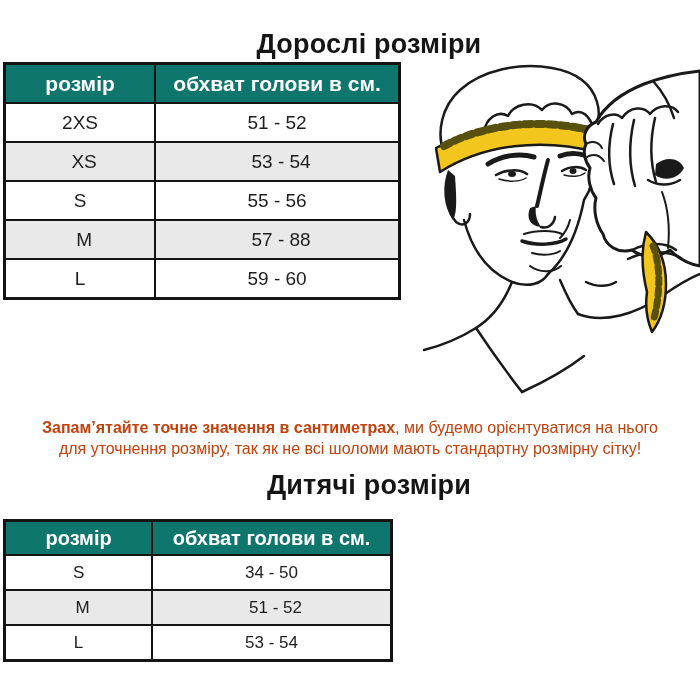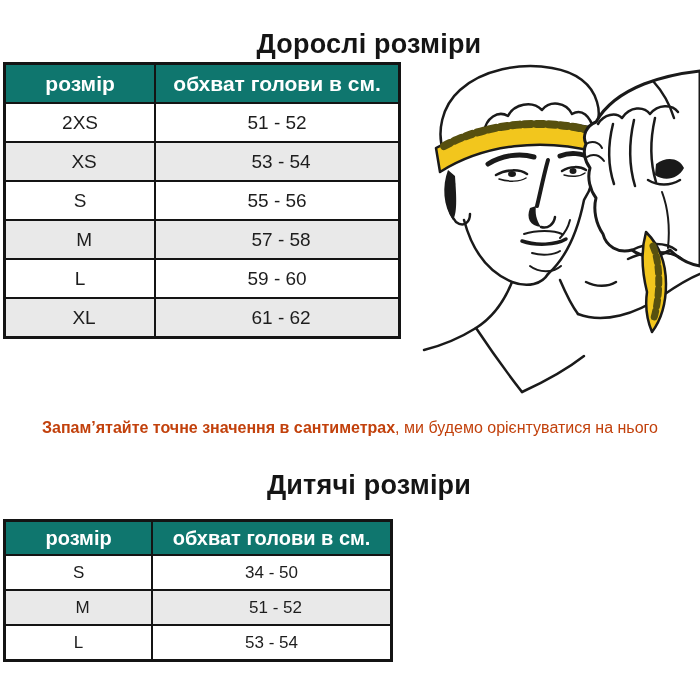--- a/index.html
+++ b/index.html
@@ -109,29 +109,25 @@
       <tr class="alt">
         <td>XS</td>
         <td>53 - 54</td>
       </tr>
       <tr>
         <td>S</td>
         <td>55 - 56</td>
       </tr>
       <tr class="alt">
         <td>M</td>
-        <td>57 - 58</td>
+        <td>57 - 88</td>
       </tr>
       <tr>
         <td>L</td>
         <td>59 - 60</td>
-      </tr>
-      <tr class="alt">
-        <td>XL</td>
-        <td>61 - 62</td>
       </tr>
     </tbody>
   </table>
 
   <svg class="illustration" viewBox="0 0 280 350" xmlns="http://www.w3.org/2000/svg">
     <g fill="none" stroke="#1a1a1a" stroke-width="2.5" stroke-linecap="round" stroke-linejoin="round">
       <path fill="#ffffff" d="M 24,94 C 16,72 22,46 40,30 C 62,10 100,2 132,8 C 156,12 172,24 177,42 C 180,52 179,62 174,70 C 170,56 162,48 152,54 C 146,42 130,40 122,50 C 112,40 94,44 88,56 C 78,50 66,58 64,72 C 52,70 40,78 36,88 Z"></path>
       <path fill="#1a1a1a" stroke="none" d="M 28,110 C 22,126 23,146 33,160 C 38,152 36,132 35,116 Z"></path>
       <path d="M 34,124 C 26,132 26,150 36,162 C 44,168 50,162 50,154"></path>
       <path d="M 44,160 C 52,190 68,212 92,222 C 108,228 122,224 128,214"></path>
@@ -179,20 +175,21 @@
 
       <g>
         <path d="M 226,172 C 238,184 246,202 246,224 C 246,244 241,260 232,272 C 227,260 225,246 227,232 C 222,212 221,190 226,172 Z" fill="#F2C61D"></path>
         <path stroke="#57500f" stroke-width="7" stroke-dasharray="6 5" d="M 233,186 C 240,202 241,232 234,258"></path>
       </g>
     </g>
   </svg>
 
   <p class="note">
     <span class="note-line"><strong>Запам’ятайте точне значення в сантиметрах</strong><span>, ми будемо орієнтуватися на нього</span></span><br>
+    <span class="note-line">для уточнення розміру, так як не всі шоломи мають стандартну розмірну сітку!</span>
   </p>
 
   <h1 class="title title-children">Дитячі розміри</h1>
 
   <table class="size-table children">
     <thead>
       <tr>
         <th class="col-size">розмір</th>
         <th>обхват голови в см.</th>
       </tr>

